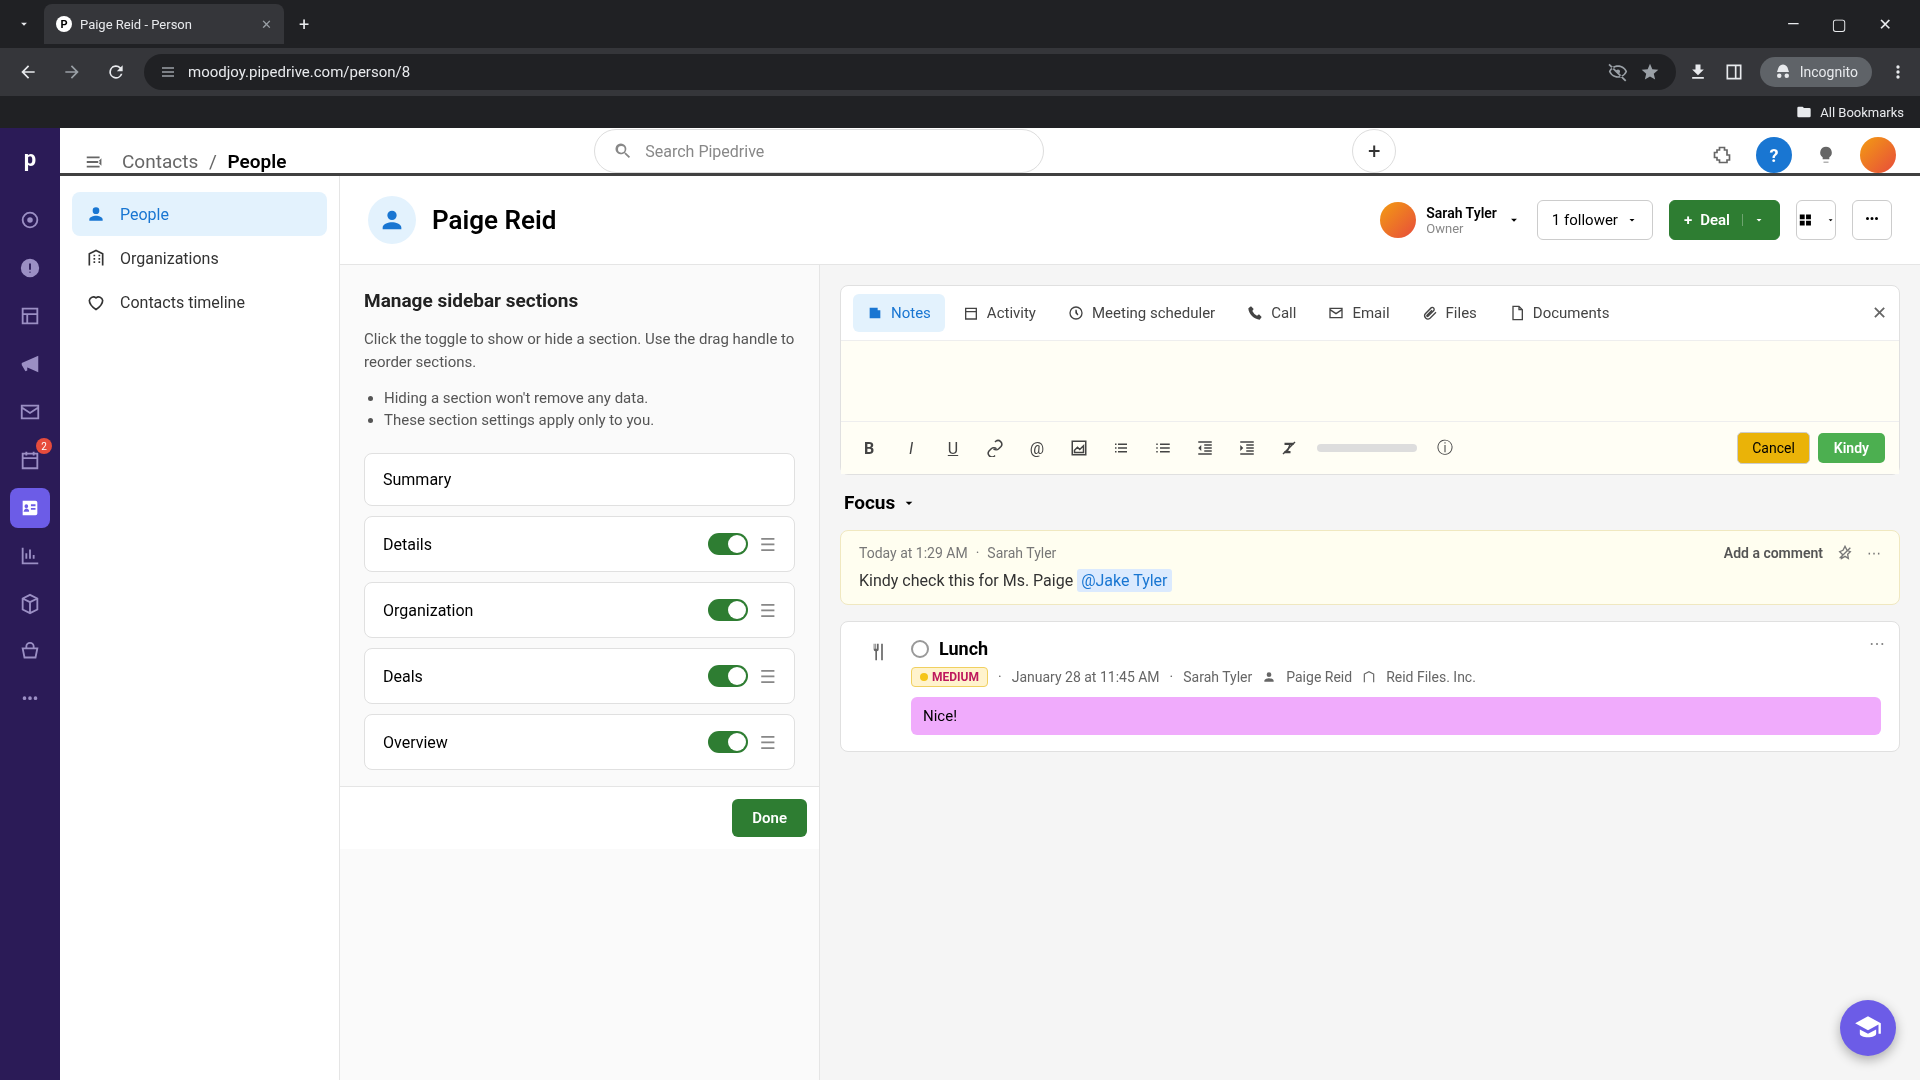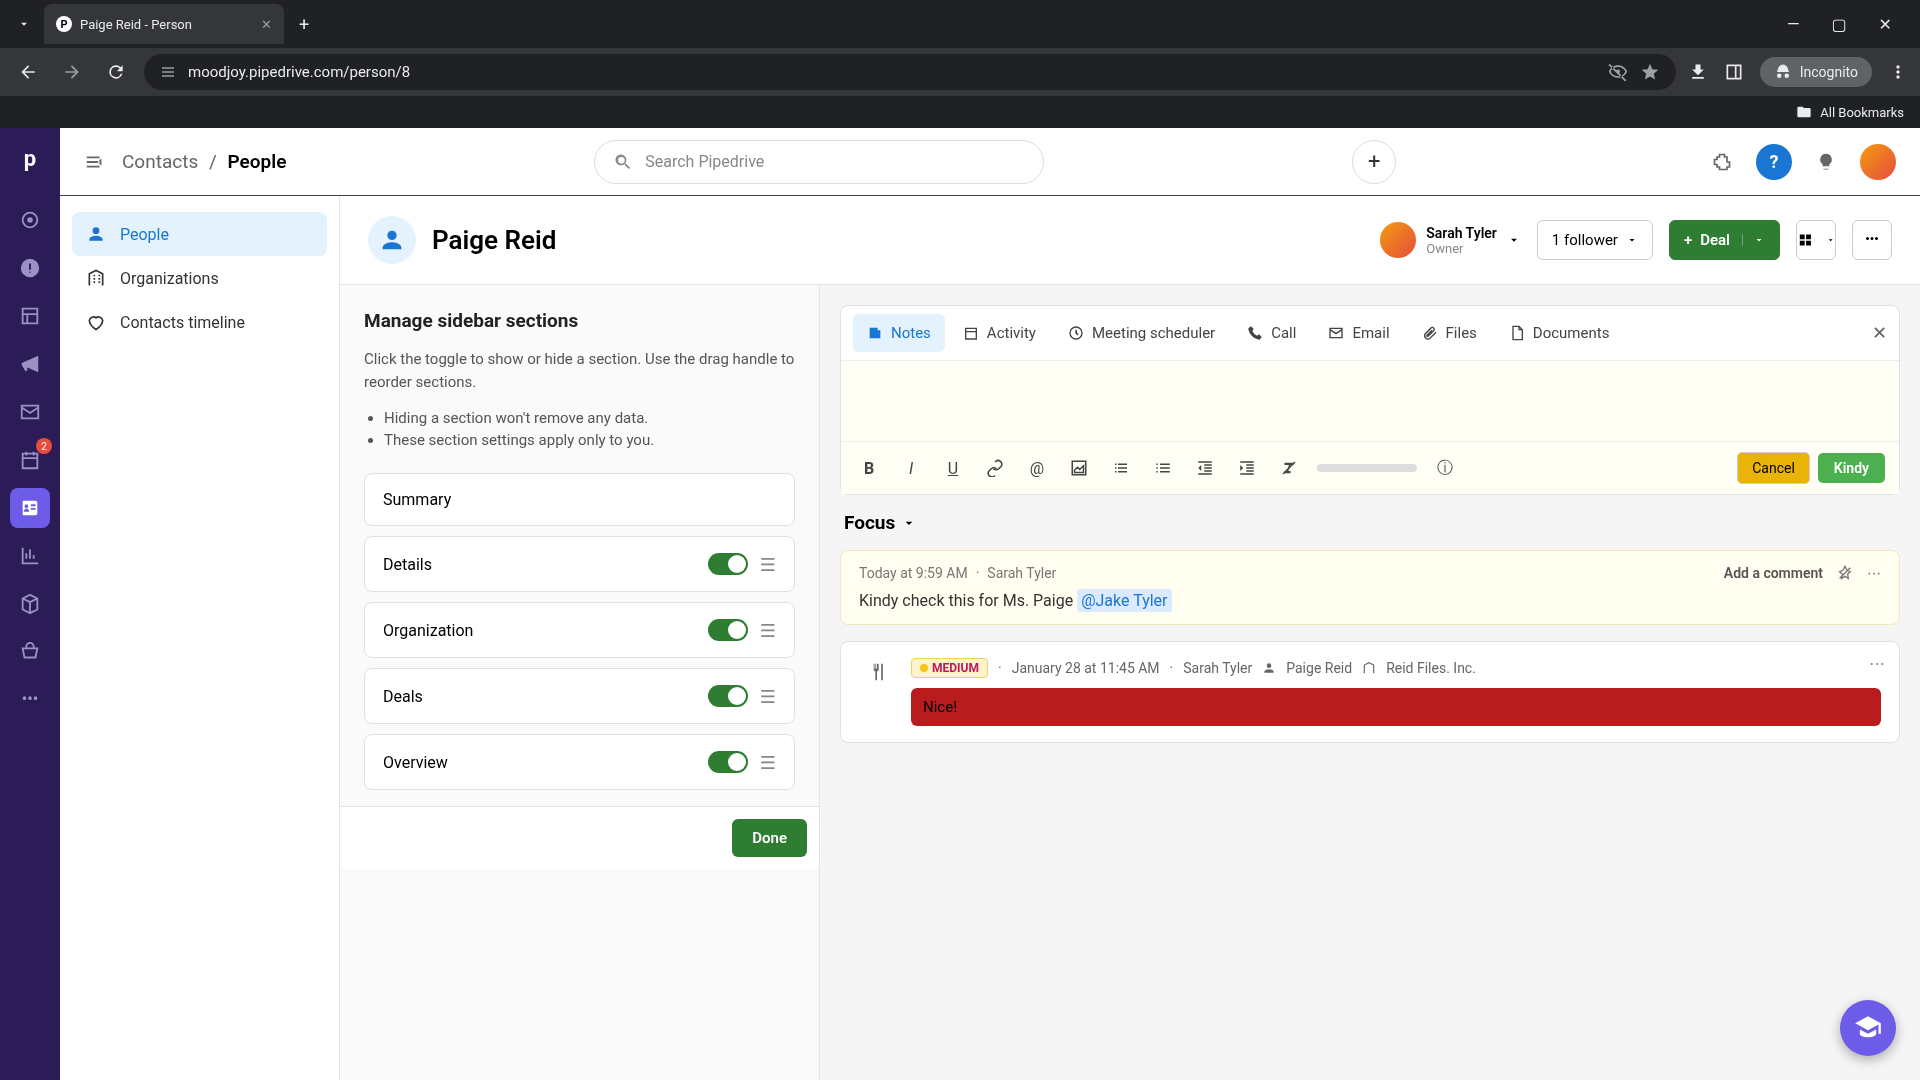--- a/index.html
+++ b/index.html
@@ -35,21 +35,21 @@
 .left-rail { width: 60px; background: #2b1b57; display: flex; flex-direction: column; align-items: center; padding-top: 12px; gap: 8px; }
 .rail-logo { width: 36px; height: 36px; display: flex; align-items: center; justify-content: center; color: #fff; font-size: 22px; font-weight: bold; margin-bottom: 16px; cursor: pointer; }
 .rail-item { width: 40px; height: 40px; display: flex; align-items: center; justify-content: center; color: #9b8fc4; cursor: pointer; border-radius: 8px; position: relative; }
 .rail-item.active { background: #6c5ce7; color: #fff; }
 .rail-badge { position: absolute; top: -2px; right: -2px; background: #e74c3c; color: #fff; font-size: 10px; width: 16px; height: 16px; border-radius: 50%; display: flex; align-items: center; justify-content: center; }
 
 
 .main { flex: 1; display: flex; flex-direction: column; }
 
 
-.topbar { height: 68px; display: flex; align-items: center; padding: 0 24px; gap: 16px; border-bottom: 1px solid #404040; }
+.topbar { height: 48px; display: flex; align-items: flex-end; padding: 0 24px; gap: 16px; border-bottom: 3px solid #404040; }
 .menu-toggle { color: #666; cursor: pointer; }
 .breadcrumb { font-size: 19px; color: #666; }
 .breadcrumb .sep { margin: 0 6px; }
 .breadcrumb .current { color: #000; font-weight: 600; }
 .search-box { flex: 0 0 450px; margin-left: auto; margin-right: auto; height: 44px; border: 1px solid #ddd; border-radius: 22px; display: flex; align-items: center; padding: 0 18px; gap: 12px; color: #888; font-size: 16px; }
 .topbar-plus { width: 44px; height: 44px; border: 1px solid #ddd; border-radius: 50%; display: flex; align-items: center; justify-content: center; font-size: 22px; color: #333; cursor: pointer; }
 .topbar-right { margin-left: auto; display: flex; align-items: center; gap: 16px; }
 .topbar-icon { width: 36px; height: 36px; display: flex; align-items: center; justify-content: center; cursor: pointer; color: #666; border-radius: 50%; }
 .help-circle { background: #1976d2; color: #fff; font-size: 18px; font-weight: bold; }
 .avatar { width: 36px; height: 36px; border-radius: 50%; background: linear-gradient(135deg, #f39c12, #e74c3c); }
@@ -119,21 +119,21 @@
 
 .activity-card { background: #fff; border: 1px solid #e0e0e0; border-radius: 8px; padding: 16px 18px; display: flex; gap: 16px; position: relative; }
 .activity-icon-col { width: 36px; display: flex; align-items: flex-start; justify-content: center; color: #666; padding-top: 4px; }
 .activity-main { flex: 1; }
 .activity-title-row { display: flex; align-items: center; gap: 10px; margin-bottom: 8px; }
 .activity-radio { width: 18px; height: 18px; border: 2px solid #999; border-radius: 50%; cursor: pointer; }
 .activity-title { font-size: 18px; font-weight: 700; }
 .activity-meta { display: flex; align-items: center; gap: 10px; font-size: 14px; color: #666; flex-wrap: wrap; margin-bottom: 10px; }
 .priority-badge { background: #fff3cd; border: 1px solid #f0d060; padding: 2px 8px; border-radius: 4px; font-size: 12px; font-weight: 700; color: #be185d; display: flex; align-items: center; gap: 4px; }
 .priority-dot { width: 8px; height: 8px; background: #f5c518; border-radius: 50%; }
-.activity-note { background: #b91c1c; padding: 10px 12px; border-radius: 6px; font-size: 15px; }
+.activity-note { background: #f0abfc; padding: 10px 12px; border-radius: 6px; font-size: 15px; }
 .activity-more { position: absolute; top: 12px; right: 14px; cursor: pointer; color: #888; }
 
 .fab { position: fixed; bottom: 24px; right: 24px; width: 56px; height: 56px; background: #6c5ce7; border-radius: 50%; display: flex; align-items: center; justify-content: center; color: #fff; cursor: pointer; box-shadow: 0 4px 12px rgba(0,0,0,0.3); }
 
 svg { display: block; }
 </style>
 </head>
 <body>
 
 <div class="browser-chrome">
@@ -541,21 +541,21 @@
 
             <div class="focus-header">
               <span>Focus</span>
               <svg width="16" height="16" viewBox="0 0 24 24">
                   <path fill="currentColor" d="M7 10l5 5 5-5z"></path>
                 </svg>
             </div>
 
             <div class="feed-note">
               <div class="feed-meta">
-                <span>Today at 9:59 AM</span>
+                <span>Today at 1:29 AM</span>
                 <span>·</span>
                 <span>Sarah Tyler</span>
                 <div class="feed-meta-right">
                   <span class="add-comment">Add a comment</span>
                   <span>
                       <svg width="16" height="16" viewBox="0 0 24 24">
                         <path fill="none" stroke="currentColor" stroke-width="2" d="M12 2l3 6 5 2-4 4 1 6-5-3-5 3 1-6-4-4 5-2zM4 20L20 4"></path>
                       </svg>
                     </span>
                   <span>⋯</span>
@@ -566,20 +566,24 @@
               </div>
             </div>
 
             <div class="activity-card">
               <div class="activity-icon-col">
                 <svg width="20" height="20" viewBox="0 0 24 24">
                     <path fill="currentColor" d="M8 2v7a2 2 0 0 0 2 2v11h2V11a2 2 0 0 0 2-2V2h-2v6h-1V2h-1v6H9V2zm9 0v20h2V2z"></path>
                   </svg>
               </div>
               <div class="activity-main">
+                <div class="activity-title-row">
+                  <div class="activity-radio"></div>
+                  <span class="activity-title">Lunch</span>
+                </div>
                 <div class="activity-meta">
                   <span class="priority-badge">
                       <span class="priority-dot"></span>
                       <span>MEDIUM</span>
                     </span>
                   <span>·</span>
                   <span>January 28 at 11:45 AM</span>
                   <span>·</span>
                   <span>Sarah Tyler</span>
                   <svg width="14" height="14" viewBox="0 0 24 24">

